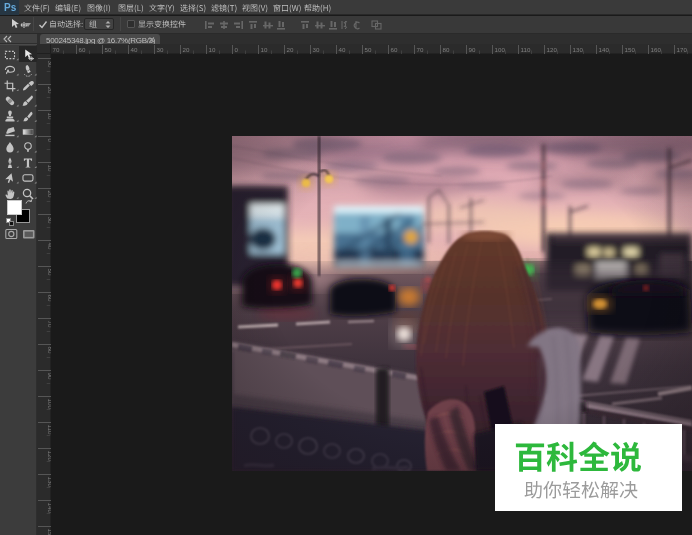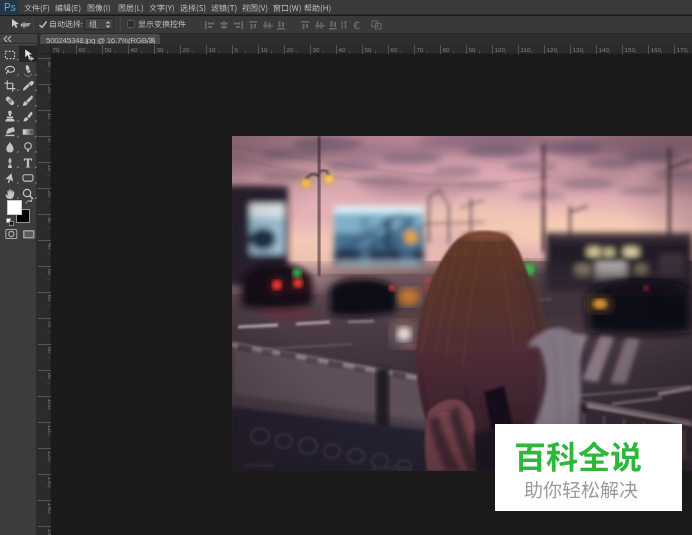--- a/index.html
+++ b/index.html
@@ -3,21 +3,21 @@
 *{margin:0;padding:0;box-sizing:border-box}
 html,body{width:692px;height:535px;overflow:hidden;background:#1a1a1a;
 font-family:"Liberation Sans",sans-serif}
 .abs{position:absolute}
 </style></head>
 <body>
 <div class="abs" style="left:0;top:0;width:692px;height:535px;background:#1a1a1a">
 
 <div class="abs" style="left:0;top:0;width:692px;height:15px;background:#3a3a3a;border-bottom:1px solid #282828"></div>
 <div class="abs" style="left:0;top:0;width:19px;height:15px;background:#263643"></div>
-<div class="abs" style="left:4px;top:2px;font-size:10px;font-weight:normal;color:#66abdd">Ps</div>
+<div class="abs" style="left:4px;top:2px;font-size:10px;font-weight:bold;color:#66abdd">Ps</div>
 <svg style="position:absolute;left:24px;top:2.5px" width="27" height="11">
       <path transform="translate(0,8)" d="M3.4 -6.6C3.6 -6.2 3.9 -5.7 4.0 -5.3L4.6 -5.5C4.5 -5.9 4.2 -6.4 4.0 -6.8ZM0.4 -5.3V-4.7H1.6C2.1 -3.5 2.8 -2.5 3.6 -1.6C2.7 -0.9 1.6 -0.3 0.3 0.1C0.4 0.2 0.6 0.5 0.7 0.6C2.0 0.2 3.1 -0.4 4.0 -1.2C4.9 -0.4 6.0 0.2 7.3 0.6C7.4 0.4 7.6 0.2 7.7 0.0C6.5 -0.3 5.4 -0.9 4.5 -1.6C5.3 -2.4 5.9 -3.5 6.4 -4.7H7.6V-5.3ZM4.0 -2.0C3.3 -2.8 2.7 -3.7 2.3 -4.7H5.7C5.3 -3.6 4.7 -2.8 4.0 -2.0Z M10.5 -2.7V-2.1H12.8V0.6H13.4V-2.1H15.6V-2.7H13.4V-4.5H15.3V-5.1H13.4V-6.6H12.8V-5.1H11.8C11.9 -5.4 12.0 -5.8 12.0 -6.2L11.5 -6.3C11.3 -5.3 10.9 -4.2 10.5 -3.6C10.6 -3.5 10.9 -3.4 11.0 -3.3C11.2 -3.6 11.4 -4.0 11.6 -4.5H12.8V-2.7ZM10.1 -6.7C9.7 -5.5 9.0 -4.3 8.3 -3.5C8.4 -3.4 8.5 -3.0 8.6 -2.9C8.9 -3.2 9.1 -3.5 9.3 -3.8V0.6H9.9V-4.8C10.2 -5.3 10.5 -5.9 10.7 -6.5Z M17.9 1.6 18.4 1.4C17.7 0.2 17.3 -1.1 17.3 -2.5C17.3 -3.8 17.7 -5.2 18.4 -6.3L17.9 -6.5C17.2 -5.3 16.7 -4.1 16.7 -2.5C16.7 -0.9 17.2 0.4 17.9 1.6Z M19.5 0.0H20.2V-2.6H22.5V-3.3H20.2V-5.2H22.9V-5.9H19.5Z M23.9 1.6C24.6 0.4 25.1 -0.9 25.1 -2.5C25.1 -4.1 24.6 -5.3 23.9 -6.5L23.5 -6.3C24.1 -5.2 24.5 -3.8 24.5 -2.5C24.5 -1.1 24.1 0.2 23.5 1.4Z" fill="#c4c4c4"></path>
     </svg>
 <svg style="position:absolute;left:55px;top:2.5px" width="28" height="11">
       <path transform="translate(0,8)" d="M0.3 -0.4 0.5 0.1C1.1 -0.1 2.0 -0.5 2.8 -0.8L2.7 -1.3C1.8 -1.0 0.9 -0.6 0.3 -0.4ZM0.5 -3.4C0.6 -3.4 0.8 -3.5 1.6 -3.6C1.3 -3.1 1.1 -2.7 0.9 -2.5C0.7 -2.2 0.5 -2.0 0.4 -2.0C0.4 -1.8 0.5 -1.6 0.5 -1.5C0.7 -1.6 0.9 -1.6 2.7 -2.0C2.7 -2.2 2.7 -2.4 2.7 -2.5L1.3 -2.3C1.9 -3.0 2.5 -3.9 2.9 -4.8L2.4 -5.1C2.3 -4.7 2.1 -4.4 2.0 -4.1L1.1 -4.0C1.5 -4.7 2.0 -5.6 2.3 -6.5L1.7 -6.7C1.4 -5.8 0.9 -4.7 0.7 -4.4C0.6 -4.2 0.4 -4.0 0.3 -3.9C0.4 -3.8 0.5 -3.5 0.5 -3.4ZM5.0 -2.8V-1.6H4.3V-2.8ZM5.4 -2.8H6.0V-1.6H5.4ZM3.8 -3.3V0.6H4.3V-1.1H5.0V0.4H5.4V-1.1H6.0V0.4H6.4V-1.1H7.0V0.1C7.0 0.1 6.9 0.1 6.9 0.1C6.8 0.1 6.7 0.1 6.5 0.1C6.6 0.3 6.6 0.4 6.6 0.6C6.9 0.6 7.1 0.6 7.3 0.5C7.4 0.4 7.4 0.3 7.4 0.1V-3.3L7.0 -3.3ZM6.4 -2.8H7.0V-1.6H6.4ZM4.8 -6.6C5.0 -6.4 5.1 -6.1 5.2 -5.9H3.3V-4.1C3.3 -2.9 3.2 -1.1 2.5 0.2C2.6 0.2 2.9 0.4 3.0 0.5C3.7 -0.8 3.9 -2.7 3.9 -4.0H7.4V-5.9H5.8C5.7 -6.1 5.6 -6.5 5.4 -6.8ZM3.9 -5.3H6.8V-4.5H3.9Z M12.4 -6.0H14.6V-5.2H12.4ZM11.9 -6.5V-4.8H15.1V-6.5ZM8.6 -2.7C8.7 -2.7 9.0 -2.8 9.2 -2.8H10.0V-1.6L8.3 -1.3L8.4 -0.8L10.0 -1.1V0.6H10.5V-1.2L11.4 -1.4L11.4 -1.9L10.5 -1.7V-2.8H11.2V-3.3H10.5V-4.5H10.0V-3.3H9.2C9.4 -3.9 9.6 -4.5 9.8 -5.2H11.3V-5.8H10.0C10.0 -6.0 10.1 -6.3 10.2 -6.6L9.6 -6.7C9.5 -6.4 9.5 -6.1 9.4 -5.8H8.4V-5.2H9.3C9.1 -4.6 8.9 -4.0 8.8 -3.8C8.7 -3.5 8.6 -3.2 8.5 -3.2C8.5 -3.0 8.6 -2.8 8.6 -2.7ZM14.5 -3.8V-3.1H12.5V-3.8ZM11.2 -0.6 11.3 -0.1 14.5 -0.3V0.6H15.1V-0.4L15.7 -0.4L15.7 -0.9L15.1 -0.9V-3.8H15.6V-4.3H11.4V-3.8H11.9V-0.7ZM14.5 -2.6V-1.9H12.5V-2.6ZM14.5 -1.5V-0.8L12.5 -0.7V-1.5Z M17.9 1.6 18.4 1.4C17.7 0.2 17.3 -1.1 17.3 -2.5C17.3 -3.8 17.7 -5.2 18.4 -6.3L17.9 -6.5C17.2 -5.3 16.7 -4.1 16.7 -2.5C16.7 -0.9 17.2 0.4 17.9 1.6Z M19.5 0.0H23.0V-0.6H20.2V-2.8H22.5V-3.4H20.2V-5.2H22.9V-5.9H19.5Z M24.2 1.6C24.9 0.4 25.4 -0.9 25.4 -2.5C25.4 -4.1 24.9 -5.3 24.2 -6.5L23.8 -6.3C24.4 -5.2 24.8 -3.8 24.8 -2.5C24.8 -1.1 24.4 0.2 23.8 1.4Z" fill="#c4c4c4"></path>
     </svg>
 <svg style="position:absolute;left:87px;top:2.5px" width="25" height="11">
       <path transform="translate(0,8)" d="M3.0 -2.2C3.6 -2.1 4.5 -1.8 4.9 -1.6L5.2 -2.0C4.7 -2.2 3.9 -2.5 3.3 -2.6ZM2.2 -1.2C3.3 -1.1 4.7 -0.8 5.5 -0.5L5.7 -0.9C4.9 -1.2 3.6 -1.5 2.5 -1.6ZM0.7 -6.4V0.6H1.2V0.3H6.7V0.6H7.3V-6.4ZM1.2 -0.2V-5.8H6.7V-0.2ZM3.3 -5.7C2.9 -5.0 2.2 -4.4 1.5 -4.0C1.7 -3.9 1.9 -3.7 2.0 -3.6C2.2 -3.8 2.4 -4.0 2.7 -4.2C2.9 -3.9 3.2 -3.7 3.6 -3.5C2.9 -3.2 2.1 -2.9 1.4 -2.8C1.5 -2.7 1.6 -2.4 1.7 -2.3C2.5 -2.5 3.3 -2.8 4.1 -3.2C4.7 -2.8 5.5 -2.5 6.2 -2.4C6.3 -2.5 6.5 -2.7 6.6 -2.8C5.9 -3.0 5.2 -3.2 4.6 -3.5C5.2 -3.8 5.7 -4.3 6.0 -4.8L5.6 -5.0L5.6 -5.0H3.5C3.6 -5.2 3.7 -5.3 3.8 -5.5ZM3.0 -4.5 3.1 -4.6H5.2C4.9 -4.2 4.5 -4.0 4.0 -3.7C3.6 -4.0 3.3 -4.2 3.0 -4.5Z M11.9 -5.7H13.3C13.2 -5.4 13.0 -5.2 12.9 -5.0H11.4C11.6 -5.2 11.7 -5.5 11.9 -5.7ZM11.9 -6.7C11.6 -6.0 10.9 -5.2 10.0 -4.6C10.2 -4.5 10.4 -4.3 10.4 -4.2C10.6 -4.3 10.7 -4.4 10.9 -4.5V-3.3H12.1C11.7 -3.0 11.2 -2.6 10.3 -2.4C10.4 -2.3 10.6 -2.1 10.6 -2.0C11.4 -2.2 11.9 -2.5 12.3 -2.8C12.4 -2.7 12.5 -2.6 12.6 -2.4C12.1 -1.9 11.1 -1.4 10.3 -1.2C10.4 -1.1 10.6 -0.9 10.6 -0.8C11.3 -1.1 12.2 -1.6 12.8 -2.1C12.9 -1.9 13.0 -1.8 13.0 -1.6C12.4 -1.0 11.2 -0.4 10.2 -0.1C10.3 0.0 10.5 0.2 10.6 0.4C11.4 0.1 12.4 -0.5 13.1 -1.1C13.2 -0.6 13.1 -0.2 12.9 -0.0C12.8 0.1 12.7 0.1 12.6 0.1C12.4 0.1 12.2 0.1 12.0 0.1C12.1 0.2 12.2 0.5 12.2 0.6C12.4 0.6 12.5 0.6 12.7 0.6C13.0 0.6 13.2 0.6 13.4 0.4C13.7 0.0 13.8 -0.8 13.6 -1.7L13.9 -1.9C14.2 -1.0 14.7 -0.2 15.4 0.2C15.5 0.0 15.6 -0.2 15.8 -0.3C15.1 -0.6 14.6 -1.3 14.4 -2.1C14.7 -2.2 15.0 -2.4 15.3 -2.6L14.9 -3.0C14.5 -2.7 13.9 -2.3 13.4 -2.1C13.2 -2.5 13.0 -2.8 12.6 -3.1L12.8 -3.3H15.2V-5.0H13.5C13.7 -5.3 13.9 -5.6 14.1 -5.9L13.8 -6.2L13.7 -6.2H12.2L12.5 -6.6ZM11.4 -4.6H12.8C12.8 -4.3 12.7 -4.1 12.5 -3.8H11.4ZM13.3 -4.6H14.6V-3.8H13.1C13.2 -4.1 13.3 -4.3 13.3 -4.6ZM10.1 -6.7C9.7 -5.5 9.0 -4.3 8.2 -3.5C8.3 -3.4 8.5 -3.0 8.6 -2.9C8.8 -3.2 9.0 -3.5 9.3 -3.8V0.6H9.8V-4.7C10.2 -5.3 10.4 -5.9 10.7 -6.5Z M17.9 1.6 18.4 1.4C17.7 0.2 17.3 -1.1 17.3 -2.5C17.3 -3.8 17.7 -5.2 18.4 -6.3L17.9 -6.5C17.2 -5.3 16.7 -4.1 16.7 -2.5C16.7 -0.9 17.2 0.4 17.9 1.6Z M19.5 0.0H20.2V-5.9H19.5Z M21.8 1.6C22.6 0.4 23.0 -0.9 23.0 -2.5C23.0 -4.1 22.6 -5.3 21.8 -6.5L21.4 -6.3C22.1 -5.2 22.4 -3.8 22.4 -2.5C22.4 -1.1 22.1 0.2 21.4 1.4Z" fill="#c4c4c4"></path>
     </svg>
 <svg style="position:absolute;left:118px;top:2.5px" width="27" height="11">

